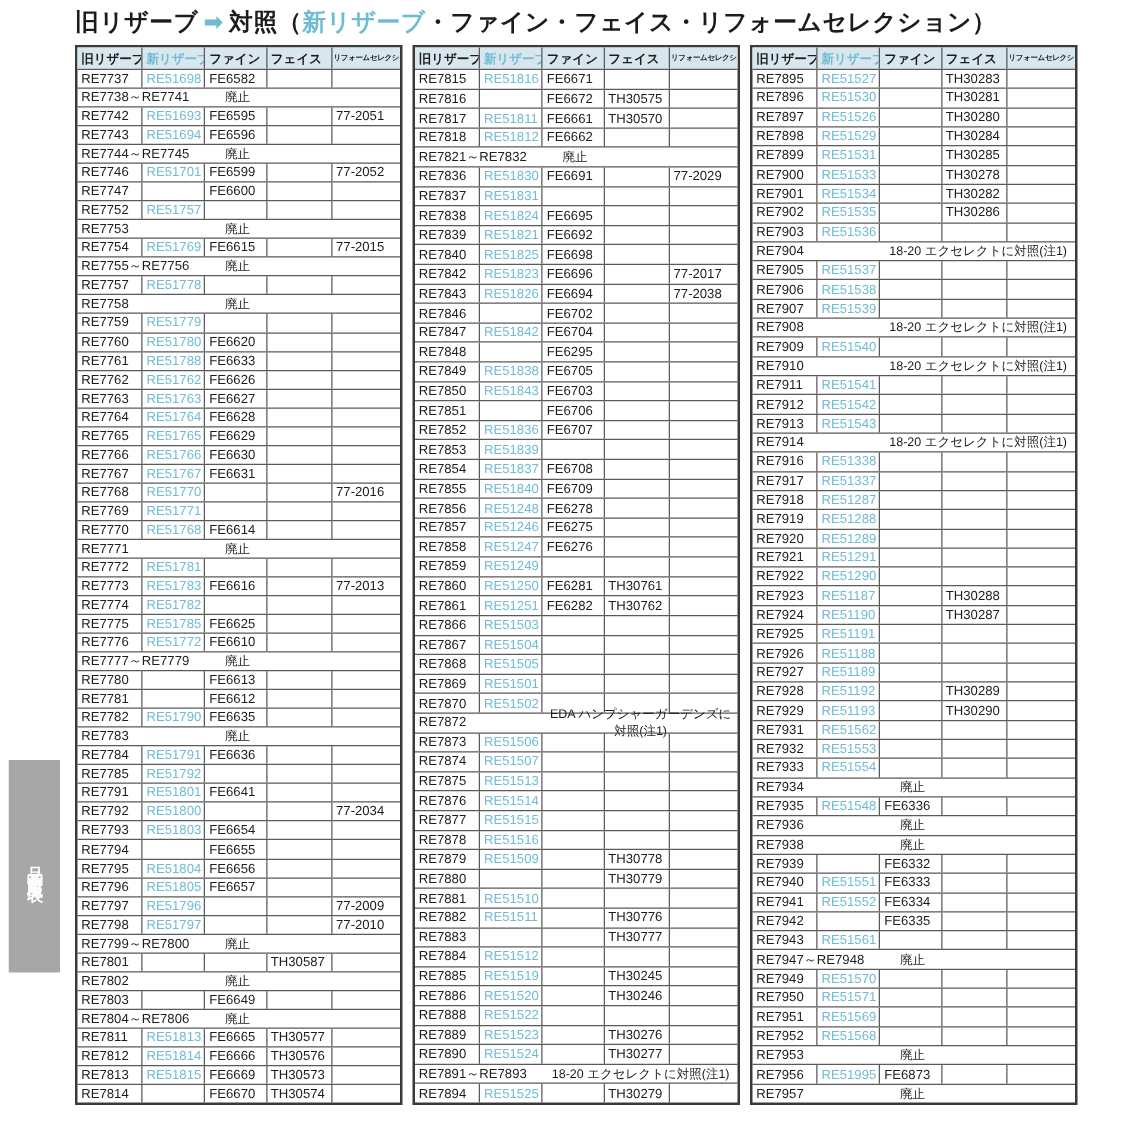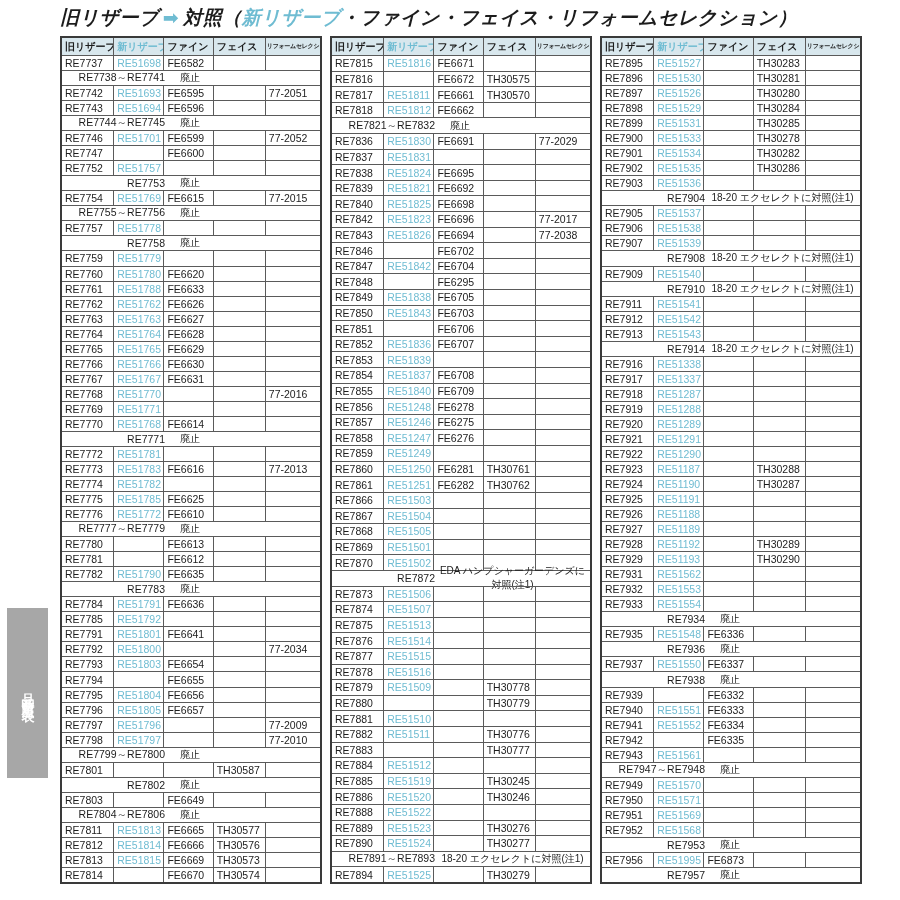--- a/index.html
+++ b/index.html
@@ -10,41 +10,41 @@
     --sidebar-bg:#a7a7a7;
     --ink:#1c1c1c;
   }
   *{margin:0;padding:0;box-sizing:border-box;}
   html,body{width:900px;height:900px;background:#fff;overflow:hidden;
     font-family:"Liberation Sans","DejaVu Sans",sans-serif;color:var(--ink);}
   .page{position:relative;width:900px;height:900px;background:#fff;}
 
   
   .title{position:absolute;left:60px;top:5px;font-size:19px;font-weight:bold;
-    letter-spacing:.5px;white-space:nowrap;font-style:italic;}
+    letter-spacing:.5px;white-space:nowrap;}
   .title .arrow{color:var(--accent);margin:0 4px;font-weight:bold;}
   .title .blue{color:var(--accent);}
 
   
   .side-tab{position:absolute;left:7px;top:608px;width:41px;height:170px;
     background:var(--sidebar-bg);color:#fff;display:flex;align-items:center;justify-content:center;
     writing-mode:vertical-rl;text-orientation:upright;font-size:13px;font-weight:bold;letter-spacing:4px;}
 
   
   .cmp{position:absolute;top:36px;width:262px;height:848px;border:2px solid var(--outer-line);
     background:#fff;display:grid;grid-template-rows:17px;grid-auto-rows:1fr;font-size:10.5px;}
   .cmp .row{display:grid;grid-template-columns:52fr 51fr 50fr 53fr 56fr;min-height:0;}
   .cmp .row + .row{border-top:1px solid var(--grid-line);}
   .cmp .cell{padding:0 0 0 3px;display:flex;align-items:center;overflow:hidden;white-space:nowrap;min-width:0;}
   .cmp .cell + .cell{border-left:1px solid var(--grid-line);}
   .cmp .row.head{background:var(--header-bg);font-weight:bold;font-size:10px;}
   .cmp .row.head .c4{font-size:6px;letter-spacing:-.3px;padding-left:1px;}
   .cmp .c1{color:var(--accent);}
   .cmp .row.span{display:flex;align-items:center;}
-  .cmp .row.span .lab{width:103px;padding-left:3px;flex:none;text-align:right;}
+  .cmp .row.span .lab{width:103px;padding-left:3px;flex:none;}
   .cmp .row.span .note{flex:1;text-align:center;font-size:10px;}
   .cmp .row.span .note.haishi{flex:none;width:50px;font-weight:normal;}
   #table-0{left:60px;}
   #table-1{left:330px;}
   #table-2{left:600px;}
 </style>
 </head>
 <body>
 
 <div class="page">
@@ -1052,27 +1052,20 @@
         <div class="cell c0">RE7935</div>
         <div class="cell c1">RE51548</div>
         <div class="cell c2">FE6336</div>
         <div class="cell c3"></div>
         <div class="cell c4"></div>
       </div>
       <div class="row span">
         <div class="lab">RE7936</div>
         <div class="note haishi">廃止</div>
       </div>
-      <div class="row">
-        <div class="cell c0">RE7937</div>
-        <div class="cell c1">RE51550</div>
-        <div class="cell c2">FE6337</div>
-        <div class="cell c3"></div>
-        <div class="cell c4"></div>
-      </div>
       <div class="row span">
         <div class="lab">RE7938</div>
         <div class="note haishi">廃止</div>
       </div>
       <div class="row">
         <div class="cell c0">RE7939</div>
         <div class="cell c1"></div>
         <div class="cell c2">FE6332</div>
         <div class="cell c3"></div>
         <div class="cell c4"></div>

